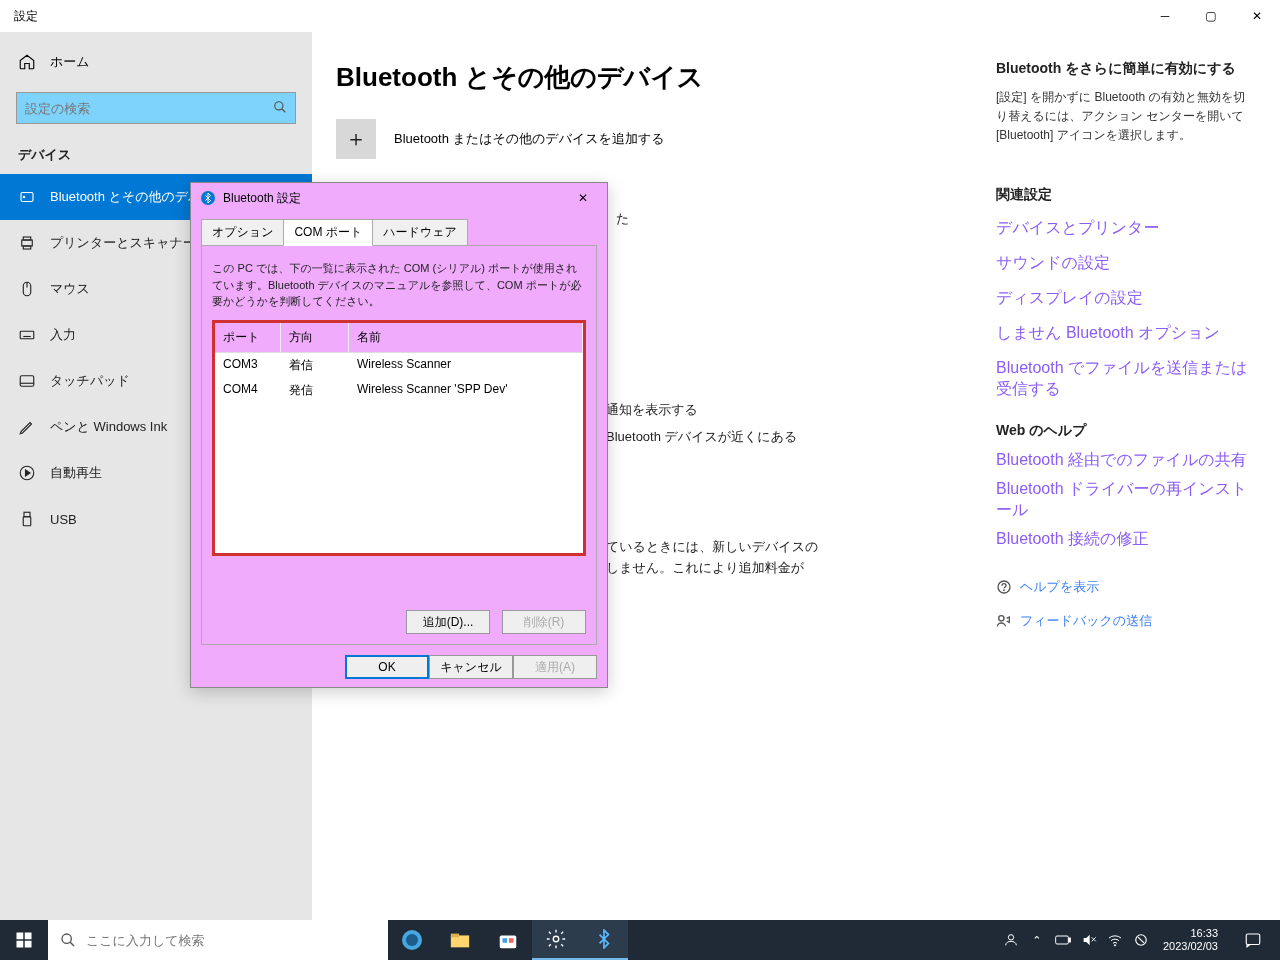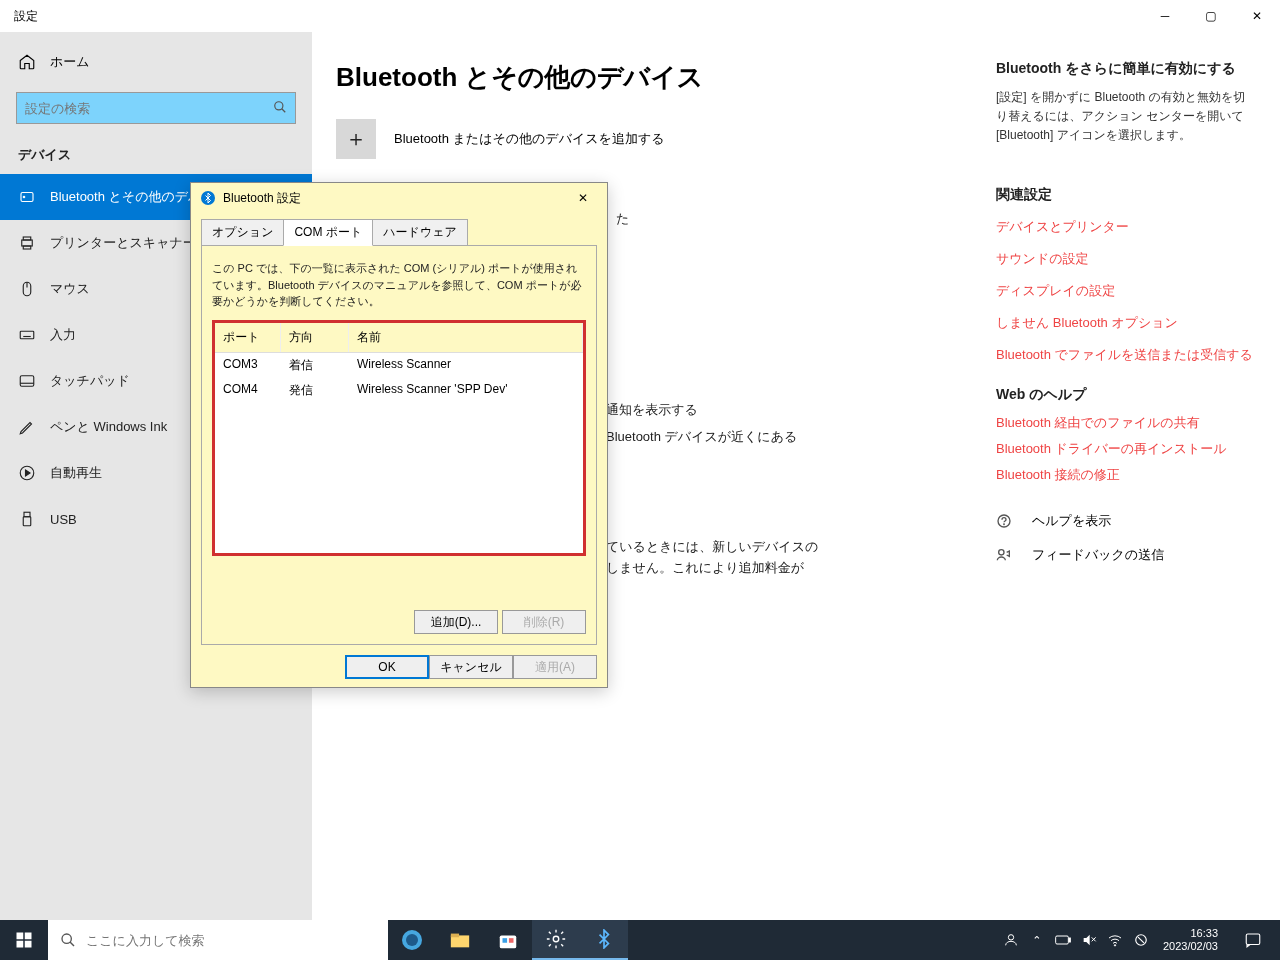--- a/index.html
+++ b/index.html
@@ -26,43 +26,43 @@
 .content-main { width: 660px; }
 .page-title { font-size: 26px; font-weight: 600; margin-bottom: 24px; }
 .add-device { display: flex; align-items: center; gap: 18px; margin-bottom: 30px; cursor: pointer; }
 .plus-box { width: 40px; height: 40px; background: #d8d8d8; display: flex; align-items: center; justify-content: center; font-size: 22px; color: #222; }
 .partial-text { color: #222; line-height: 1.6; font-size: 13px; }
 
 .content-side { width: 260px; margin-left: auto; padding-top: 0; }
 .side-heading { font-size: 14px; font-weight: 600; margin-bottom: 10px; margin-top: 22px; color: #222; }
 .side-heading:first-child { margin-top: 0; }
 .side-text { color: #333; line-height: 1.6; font-size: 12px; margin-bottom: 8px; }
-.side-link { color: #ef4444; display: block; margin: 14px 0; cursor: pointer; font-size: 13px; }
-.side-link-icon { display: flex; align-items: center; gap: 20px; color: #000000; margin: 16px 0; cursor: pointer; font-size: 13px; }
+.side-link { color: #8b5cf6; display: block; margin: 14px 0; cursor: pointer; font-size: 16px; }
+.side-link-icon { display: flex; align-items: center; gap: 8px; color: #3b82f6; margin: 16px 0; cursor: pointer; font-size: 13px; }
 .side-link-icon .ic { width: 16px; height: 16px; color: #666; }
 
 
-.dialog { position: absolute; left: 190px; top: 182px; width: 418px; height: 506px; background: #fef9c3; border: 1px solid #888; box-shadow: 0 4px 16px rgba(0,0,0,0.2); }
+.dialog { position: absolute; left: 190px; top: 182px; width: 418px; height: 506px; background: #f0abfc; border: 1px solid #888; box-shadow: 0 4px 16px rgba(0,0,0,0.2); }
 .dlg-title { height: 30px; display: flex; align-items: center; padding: 0 10px; gap: 8px; font-size: 12px; }
 .dlg-close { margin-left: auto; width: 28px; height: 24px; display: flex; align-items: center; justify-content: center; cursor: pointer; }
 .tab-strip { display: flex; padding: 6px 10px 0 10px; font-size: 12px; }
 .tab { padding: 4px 10px; border: 1px solid #aaa; background: #f0f0f0; cursor: pointer; position: relative; margin-right: -1px; }
 .tab.active { background: #fff; border-bottom: 1px solid #fff; z-index: 2; }
 .tab-content { margin: 0 10px; padding: 14px 10px 22px; border: 1px solid #aaa; height: 400px; position: relative; top: -1px; }
 .desc-text { font-size: 11px; line-height: 1.5; color: #222; margin-bottom: 10px; }
 .port-table { border: 3px solid #d03030; width: 100%; font-size: 12px; }
 .pt-header { display: flex; border-bottom: 1px solid #ddd; }
 .pt-header > div { padding: 6px 8px; border-right: 1px solid #eee; }
 .pt-row { display: flex; }
 .pt-row > div { padding: 4px 8px; }
 .c-port { width: 66px; }
 .c-dir { width: 68px; }
 .c-name { flex: 1; }
 .table-body { background: #fff; height: 200px; }
-.dlg-inner-btns { position: absolute; right: 10px; bottom: 10px; display: flex; gap: 4px; }
+.dlg-inner-btns { position: absolute; right: 10px; bottom: 10px; display: flex; gap: 12px; }
 .dlg-footer { position: absolute; right: 10px; bottom: 8px; display: flex; gap: 0; }
 .dlg-btn { width: 84px; height: 24px; font-size: 12px; border: 1px solid #999; background: #efefef; cursor: pointer; }
 .dlg-btn.primary { border: 2px solid #0078d4; }
 .dlg-btn:disabled { color: #aaa; }
 
 
 .taskbar { position: absolute; bottom: 0; left: 0; right: 0; height: 40px; background: #1f2a36; display: flex; align-items: center; }
 .start-btn { width: 48px; height: 40px; display: flex; align-items: center; justify-content: center; color: #fff; cursor: pointer; }
 .tb-search { width: 340px; height: 40px; background: #fff; display: flex; align-items: center; padding: 0 12px; gap: 10px; color: #666; }
 .tb-search input { border: none; outline: none; flex: 1; font-size: 13px; }

